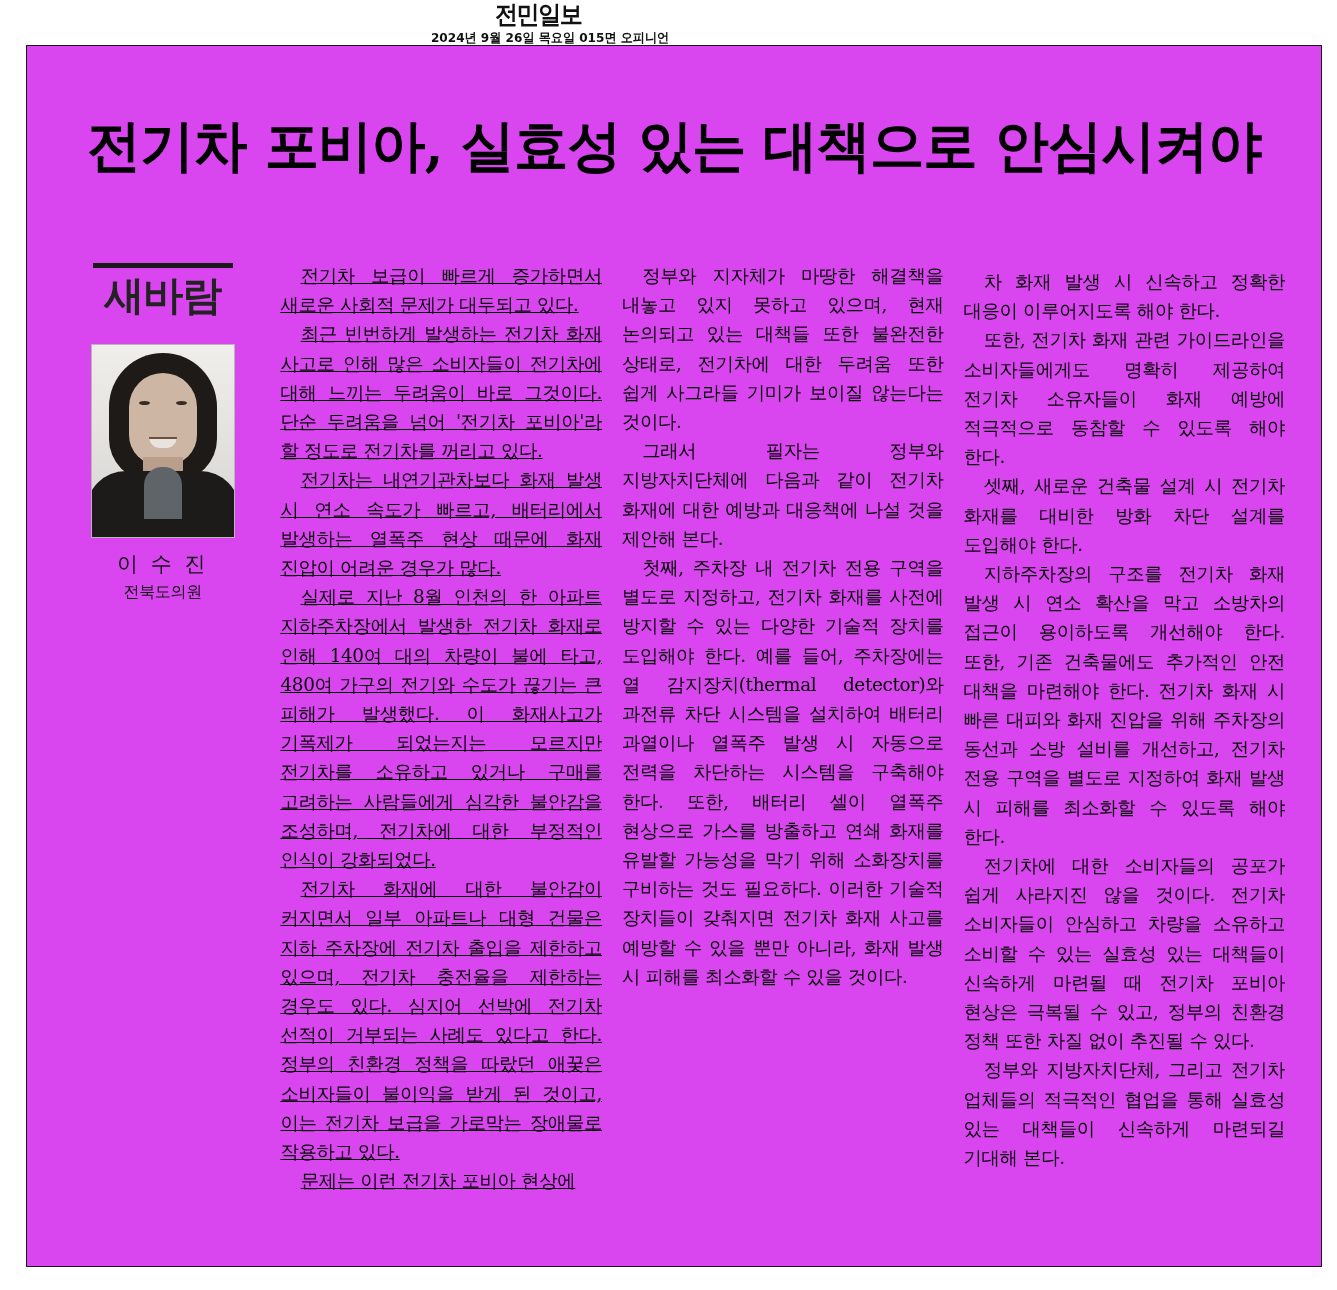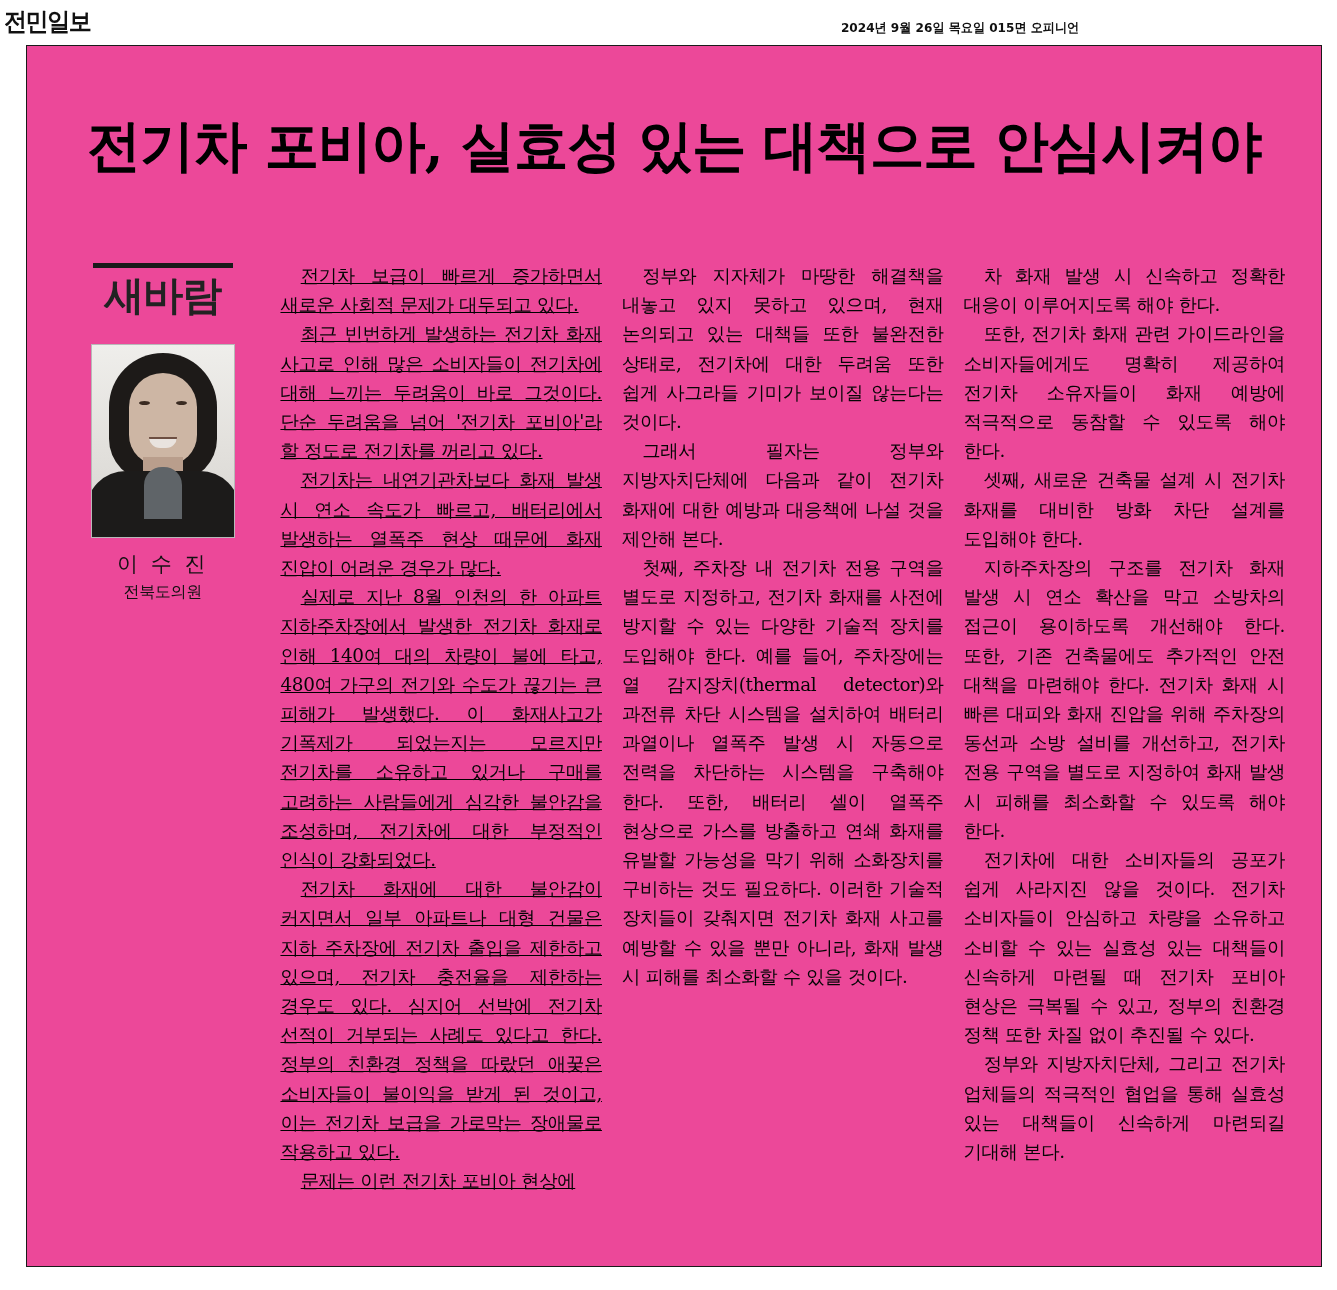--- a/index.html
+++ b/index.html
@@ -17,24 +17,25 @@
   }
 
   
   .masthead-row {
     position: absolute;
     top: 0;
     left: 0;
     width: 1093px;
     height: 34px;
     display: flex;
-    align-items: flex-end;
+    align-items: center;
     justify-content: space-between;
     padding: 2px 14px 0 4px;
     box-sizing: border-box;
+    flex-direction: column;
   }
   .masthead-title {
     font-family: "DejaVu Serif", "Liberation Serif", serif;
     font-weight: 900;
     font-size: 25px;
     letter-spacing: -1.5px;
     line-height: 1;
     color: #111;
     transform: scaleX(0.92);
     transform-origin: left top;
@@ -54,21 +55,21 @@
 
   
   .page-frame {
     position: absolute;
     left: 26px;
     top: 45px;
     width: 1296px;
     height: 1222px;
     border: 1.6px solid #1a1a1a;
     box-sizing: border-box;
-    background: #ec4899;
+    background: #d946ef;
   }
 
   
   .headline {
     position: absolute;
     left: 0;
     top: 68px;
     width: 100%;
     text-align: center;
     font-family: "DejaVu Serif", "Liberation Serif", serif;
@@ -91,20 +92,21 @@
     gap: 4px;
   }
 
   .col {
     width: 329px;
     margin-right: 16px;
     position: relative;
   }
   .col:last-child {
     margin-right: 0;
+    margin-top: 6px;
   }
 
   
   .brand-block {
     width: 200px;
     margin-right: 16px;
     position: relative;
     padding-top: 2px;
   }
   .brand-rule {

